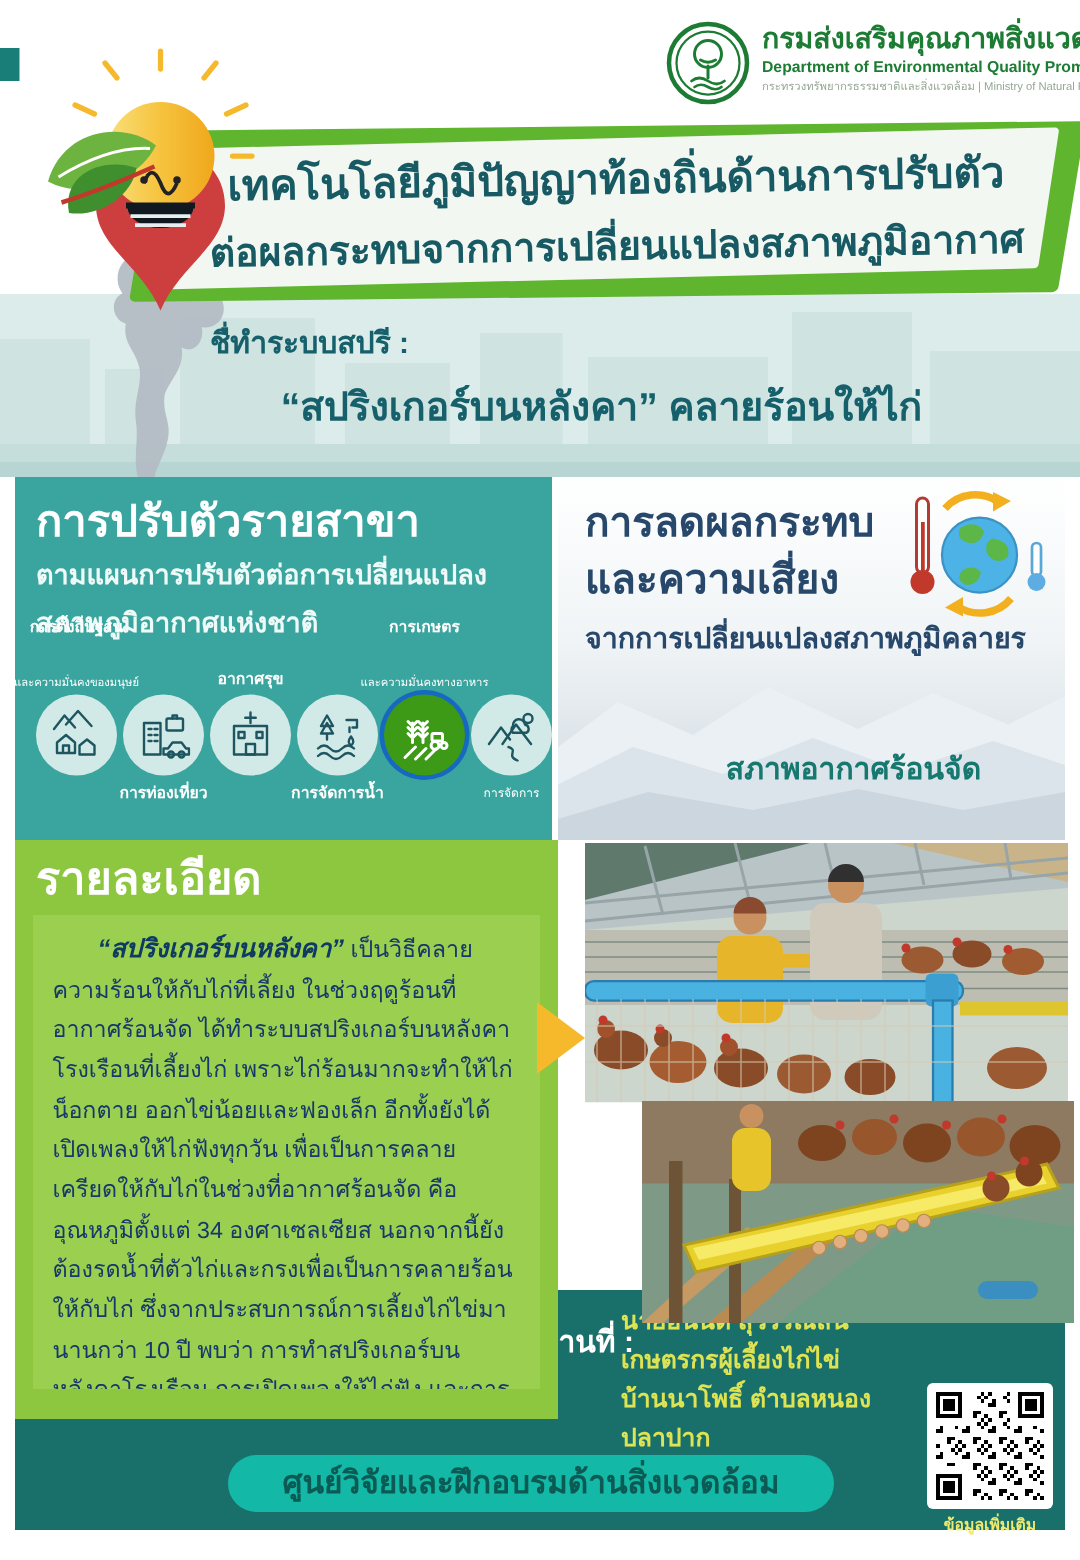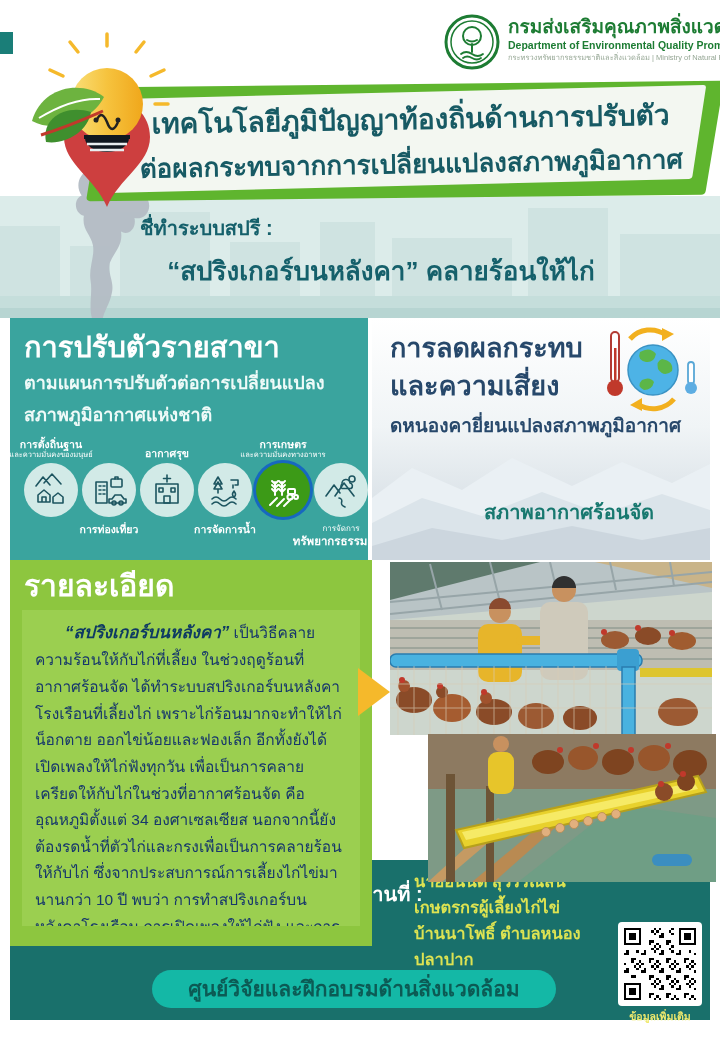--- a/index.html
+++ b/index.html
@@ -29,35 +29,35 @@
   .corner-square{left:0;top:32px;width:13px;height:22px;background:#1a7e78;z-index:2;}
 
   
   .midband{left:0;top:196px;width:720px;height:122px;background:#dcecea;z-index:0;overflow:hidden;}
   .sky-rect{position:absolute;background:#cfe3e1;bottom:22px;}
   .sky-strip1{position:absolute;left:0;bottom:10px;width:720px;height:12px;background:#c5dedb;}
   .sky-strip2{position:absolute;left:0;bottom:0;width:720px;height:10px;background:#b7d5d2;}
   .map-svg{left:46px;top:146px;width:132px;height:180px;z-index:1;}
   .bulb-svg{left:12px;top:26px;width:160px;height:185px;z-index:4;}
   .tech-label{left:140px;top:212px;font-size:20px;font-weight:bold;color:#15606b;z-index:2;}
-  .tech-name{left:96px;top:250px;width:570px;text-align:center;font-size:26px;font-weight:bold;
+  .tech-name{left:116px;top:250px;width:570px;text-align:center;font-size:26px;font-weight:bold;
     color:#15606b;z-index:2;white-space:nowrap;}
 
   
   .panel-teal{left:10px;top:318px;width:358px;height:270px;background:#3aa49e;z-index:2;}
   .pt-title{position:absolute;left:14px;top:6px;font-size:29px;font-weight:bold;color:#ffffff;white-space:nowrap;}
   .pt-sub1{position:absolute;left:14px;top:50px;font-size:18px;font-weight:bold;color:#eefaf8;white-space:nowrap;}
   .pt-sub2{position:absolute;left:14px;top:82px;font-size:18px;font-weight:bold;color:#eefaf8;white-space:nowrap;}
   .sector{position:absolute;width:54px;height:54px;top:145px;}
   .scircle{position:absolute;left:0;top:0;width:54px;height:54px;border-radius:50%;
     background:#d2eae7;display:flex;align-items:center;justify-content:center;}
   .scircle.hl{background:#3c9a17;box-shadow:0 0 0 3px #1768c0;}
   .slab{position:absolute;left:50%;transform:translateX(-50%);text-align:center;color:#ffffff;white-space:nowrap;}
   .slab .l1{font-size:10.5px;font-weight:bold;line-height:12px;}
-  .slab .l2{font-size:7.5px;line-height:9px;}
+  .slab .l2{font-size:7.5px;line-height:9px;margin-top:26px;}
   .slab.top{bottom:58px;}
   .slab.bottom{top:60px;}
   .slab.big2 .l1{font-size:8px;font-weight:normal;}
   .slab.big2 .l2{font-size:11.5px;font-weight:bold;line-height:13px;}
 
   
   .panel-impact{left:372px;top:318px;width:338px;height:242px;z-index:2;overflow:hidden;
     background:linear-gradient(180deg,#ffffff 0%,#f0f4f6 45%,#ccd6de 100%);}
   .pi-t1{position:absolute;left:18px;top:8px;font-size:27px;font-weight:bold;color:#27486b;white-space:nowrap;}
   .pi-t2{position:absolute;left:18px;top:46px;font-size:27px;font-weight:bold;color:#27486b;white-space:nowrap;}
@@ -265,21 +265,21 @@
       <div class="slab bottom big2">
         <div class="l1">การจัดการ</div>
         <div class="l2">ทรัพยากรธรรมชาติ</div>
       </div>
     </div>
   </div>
 
   <div class="abs panel-impact">
     <div class="pi-t1">การลดผลกระทบ</div>
     <div class="pi-t2">และความเสี่ยง</div>
-    <div class="pi-sub">ดหนองคายี่ยนแปลงสภาพภูมิอากาศ</div>
+    <div class="pi-sub">จากการเปลี่ยนแปลงสภาพภูมิคลายร</div>
     <svg class="earth-svg" viewBox="0 0 100 88">
       <path d="M28,13 A27,27 0 0 1 64,9" fill="none" stroke="#f2b01e" stroke-width="5"></path>
       <path d="M60,2 l12,6 -12,7 z" fill="#f2b01e"></path>
       <path d="M72,73 A27,27 0 0 1 36,78" fill="none" stroke="#f2b01e" stroke-width="5"></path>
       <path d="M40,85 l-12,-6 12,-7 z" fill="#f2b01e"></path>
       <circle cx="51" cy="44" r="25" fill="#4db3e6" stroke="#3a93c4" stroke-width="1.5"></circle>
       <path d="M38,26 q10,-6 16,2 q-2,9 -10,8 q-9,-2 -6,-10 z" fill="#5cb648"></path>
       <path d="M60,33 q12,2 10,12 q-8,7 -14,-2 q-2,-8 4,-10 z" fill="#5cb648"></path>
       <path d="M40,54 q8,-4 12,2 q-2,8 -10,8 q-8,-4 -2,-10 z" fill="#5cb648"></path>
       <rect x="9" y="6" width="8" height="50" rx="4" fill="#ffffff" stroke="#b23b33" stroke-width="2"></rect>

